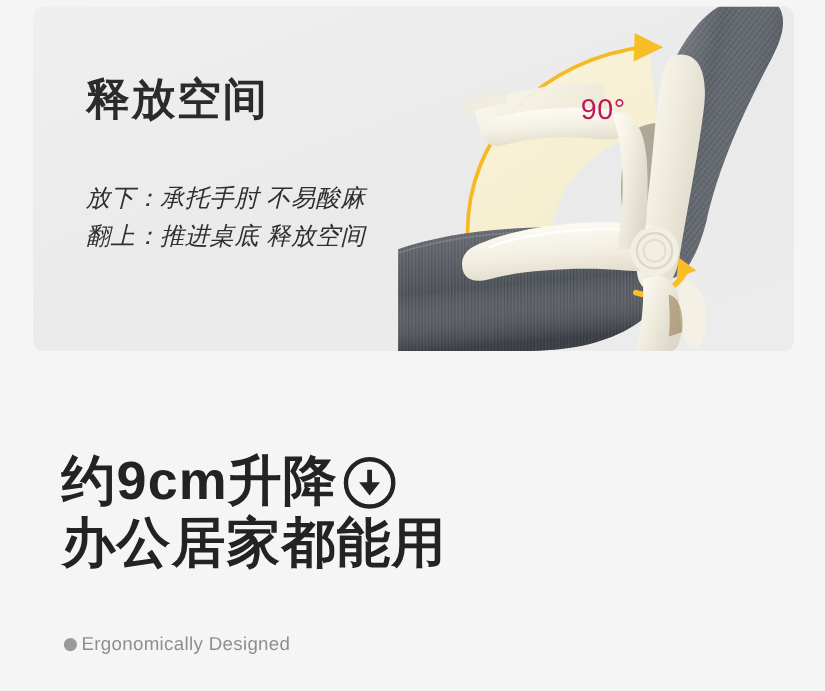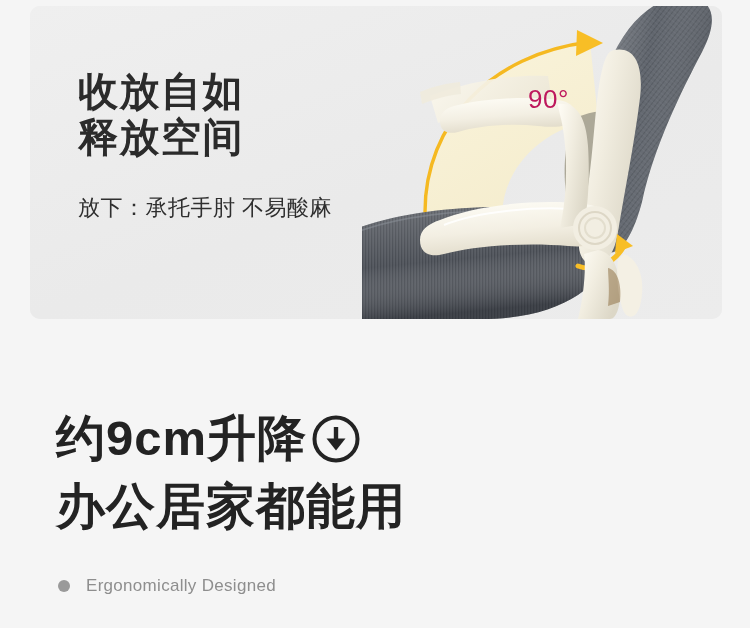--- a/index.html
+++ b/index.html
@@ -46,21 +46,22 @@
 
   .card-title {
     font-size: 40px;
     font-weight: 700;
     color: #2b2b2b;
     letter-spacing: 1.5px;
     line-height: 46px;
   }
 
   .card-subtitle-group {
-    margin-top: 30px;
+    margin-top: 48px;
+    font-style: italic;
   }
 
   .card-subline {
     font-size: 22px;
     font-weight: 400;
     color: #2f2f2f;
     letter-spacing: 0.5px;
     line-height: 35px;
     white-space: nowrap;
   }
@@ -104,40 +105,40 @@
     font-weight: 700;
     color: #232323;
     letter-spacing: 1px;
     line-height: 56px;
     display: flex;
     align-items: center;
     white-space: nowrap;
   }
 
   .hero-line-1 { top: 80px; }
-  .hero-line-2 { top: 148px; }
+  .hero-line-2 { top: 136px; }
 
   .arrow-badge {
     display: inline-flex;
     align-items: center;
     justify-content: center;
     width: 50px;
     height: 50px;
     margin-left: 4px;
     margin-top: 2px;
   }
   .arrow-badge svg { display: block; }
 
   .hero-caption {
     position: absolute;
     left: 58px;
     top: 246px;
     display: flex;
     align-items: center;
-    gap: 16px;
+    gap: 4px;
   }
 
   .caption-dot {
     width: 12px;
     height: 12px;
     border-radius: 50%;
     background: #9a9a9a;
     flex: none;
   }
 
@@ -262,25 +263,25 @@
                L 216 313 C 222 290 224 262 222 248 Z" fill="url(#frameGrad)"></path>
       <path d="M 262 248 C 278 254 284 276 278 300 C 274 313 266 313 262 306
                C 256 294 254 268 256 254 Z" fill="#F4F0E4"></path>
       <path d="M 246 262 C 256 264 260 280 258 296 L 246 300 C 248 284 246 270 246 262 Z" fill="#8a6a3c" opacity="0.5"></path>
     </svg>
   </div>
 
   <div class="angle-label" style="left:498px; top:78px;">90°</div>
 
   <div class="card-copy">
-    <div class="card-title">收放自如</div>
     <div class="card-title">释放空间</div>
 
     <div class="card-subtitle-group">
       <div class="card-subline">放下：承托手肘 不易酸麻</div>
+      <div class="card-subline">翻上：推进桌底 释放空间</div>
     </div>
   </div>
 </div>
 
 <div class="hero-block">
 
   <div class="hero-line hero-line-1">
     <span>约9cm升降</span>
     <span class="arrow-badge">
       <svg width="50" height="50" viewBox="0 0 50 50" xmlns="http://www.w3.org/2000/svg" aria-hidden="true">

